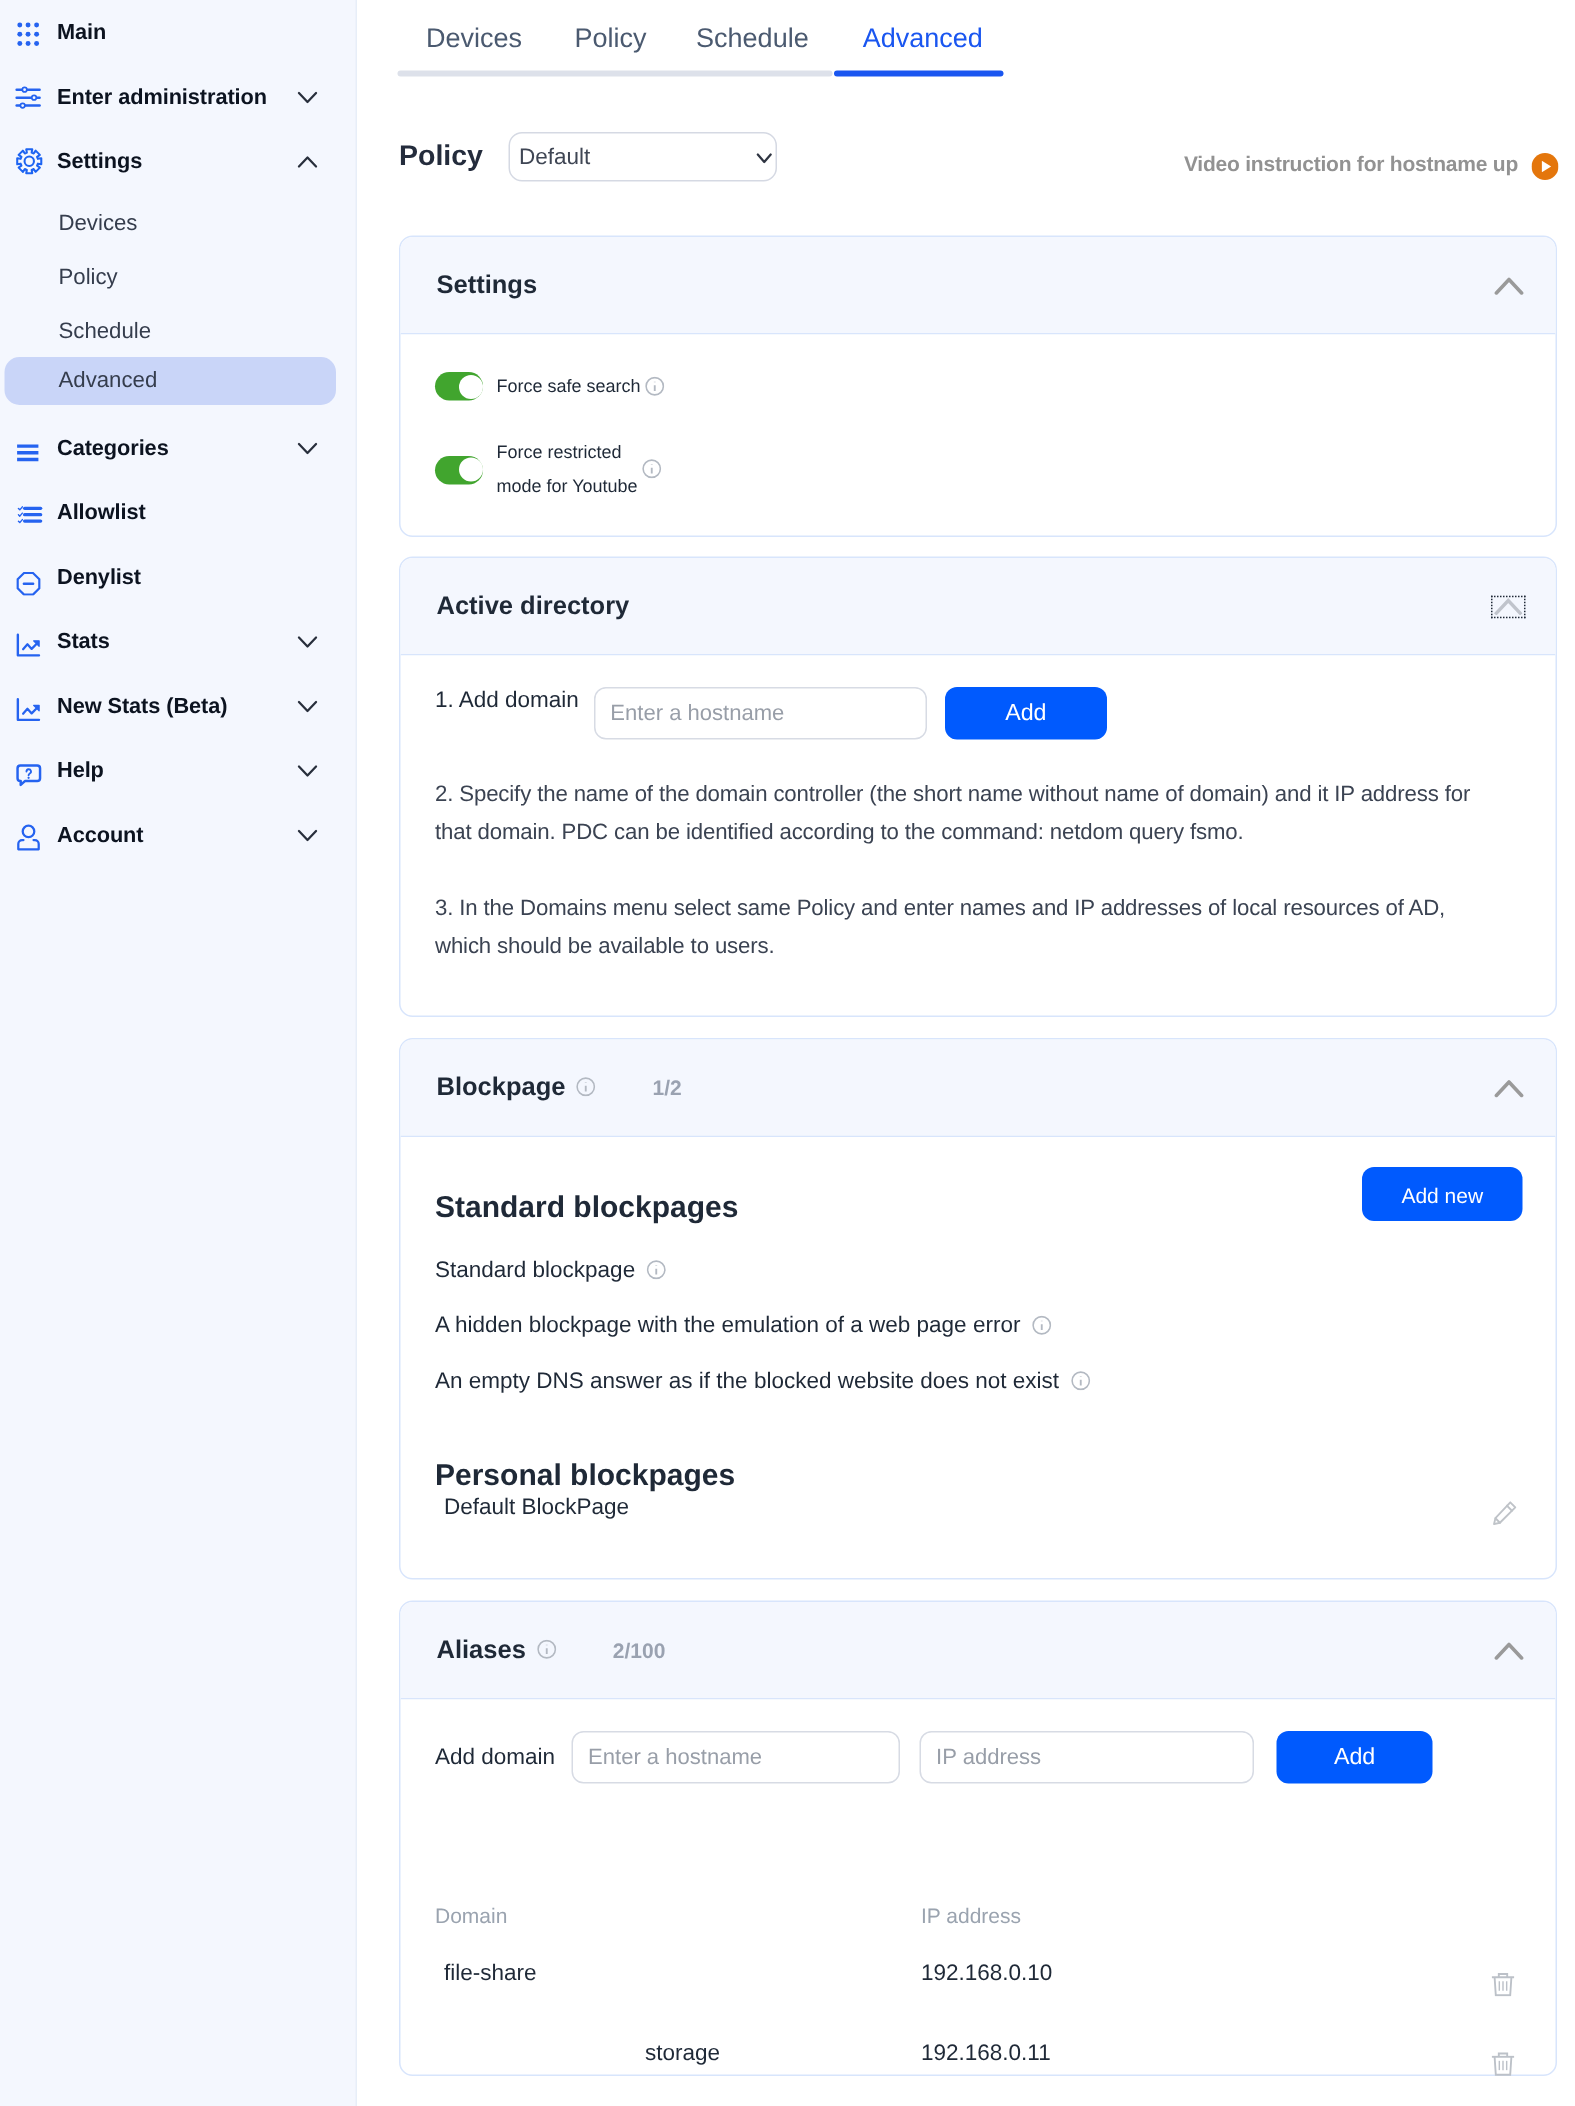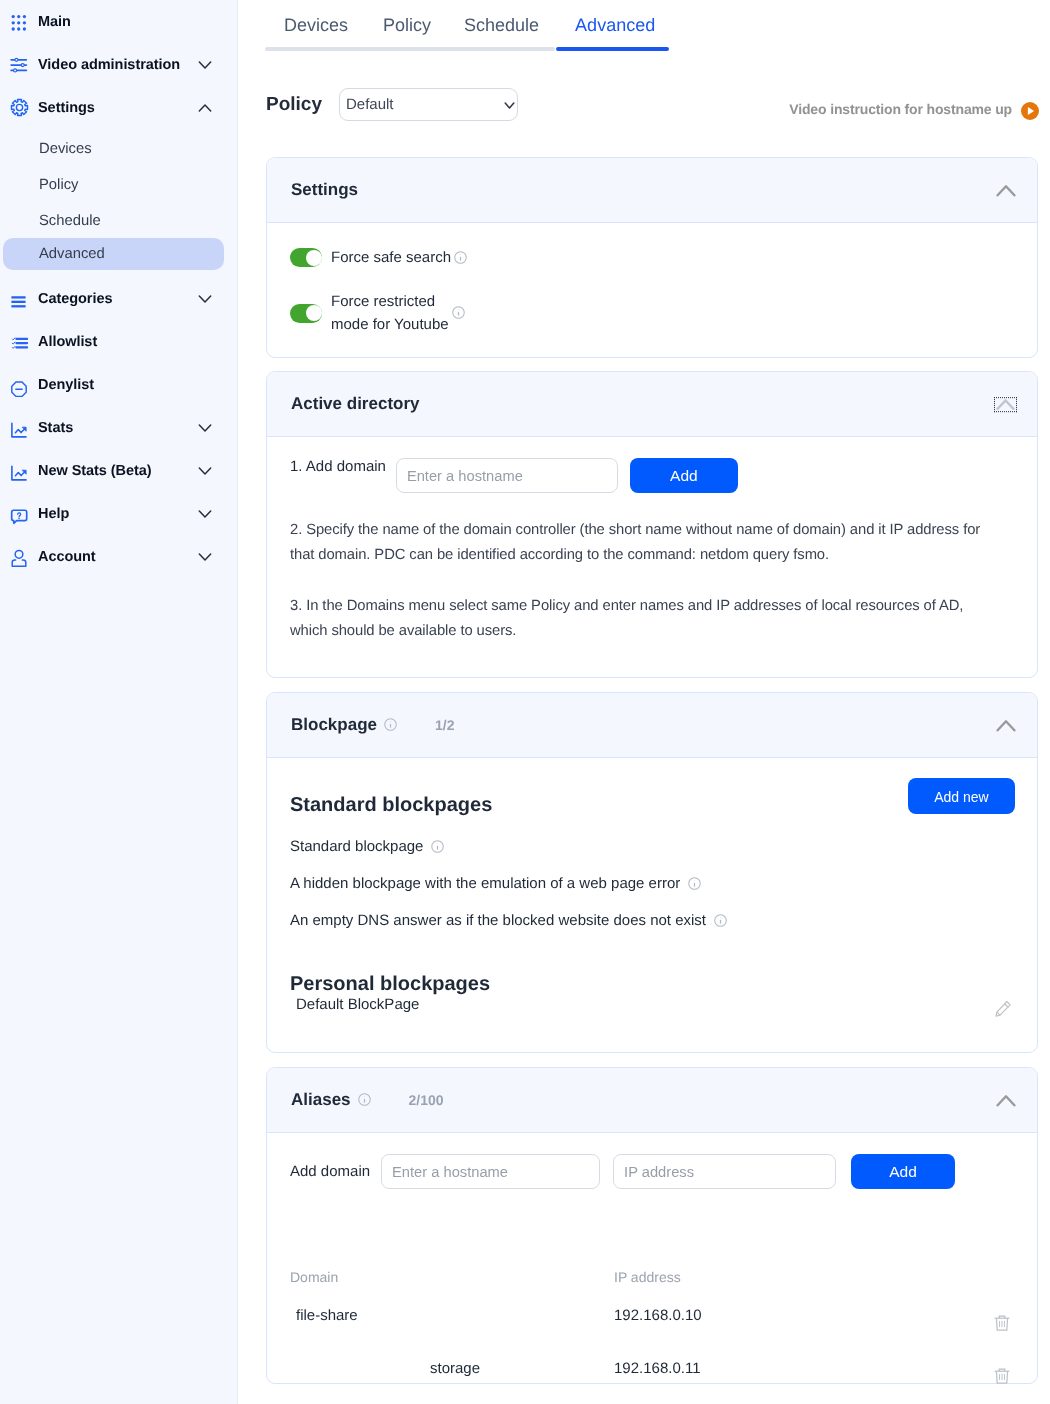--- a/index.html
+++ b/index.html
@@ -69,21 +69,21 @@
   .card-counter { font-size:14px; font-weight:bold; color:#9aa2b1; margin-left:38px; }
   .card-chev { position:absolute; right:21px; top:50%; transform:translateY(-45%); display:flex; }
   .card-body { padding:0 23px; }
 
   .info-ico { display:inline-block; vertical-align:middle; margin-left:3px; position:relative; top:2px; }
 
   
   .toggle-row { display:flex; align-items:center; }
   .switch { width:32px; height:19px; border-radius:10px; background:#41a52e; position:relative; flex:0 0 32px; cursor:pointer;}
   .switch .knob { position:absolute; right:0px; top:1.5px; width:16px; height:16px; border-radius:50%; background:#fff; }
-  .toggle-label { font-size:15px; color:#1f2937; margin-left:9px; line-height:23px;}
+  .toggle-label { font-size:12px; color:#1f2937; margin-left:9px; line-height:23px;}
 
   
   .tinput { height:33px; border:1px solid #d7dbe4; border-radius:8px; background:#fff; font-size:14.7px; color:#1f2937;
             padding:0 10px; font-family:"Liberation Sans", sans-serif; outline:none; }
   .tinput::placeholder { color:#989ea8; }
   .btn-blue { background:#005afe; color:#fff; border:none; border-radius:8px; font-size:15.5px; font-weight:normal; line-height:1;
               font-family:"Liberation Sans", sans-serif; cursor:pointer; padding-top:2px; }
 
   .para { font-size:14.8px; color:#3b4352; line-height:24.5px; letter-spacing:-0.09px; }
   .sec-title { font-size:20px; font-weight:bold; color:#1f2937; }
@@ -121,21 +121,21 @@
       <span class="nav-ico">
         <svg width="20" height="20" viewBox="0 0 20 20" fill="none" stroke="#2563f0" stroke-width="1.65" stroke-linecap="round" style="position:relative; top:-1px">
           <line x1="2.1" y1="5.8" x2="17.4" y2="5.8"></line>
             <circle cx="7.4" cy="5.8" r="1.5" fill="#f4f7fe" stroke-width="1.15"></circle>
           <line x1="2.1" y1="11.1" x2="17.4" y2="11.1"></line>
             <circle cx="13.7" cy="11.1" r="1.5" fill="#f4f7fe" stroke-width="1.15"></circle>
           <line x1="2.1" y1="16.4" x2="17.4" y2="16.4"></line>
             <circle cx="6.1" cy="16.4" r="1.5" fill="#f4f7fe" stroke-width="1.15"></circle>
         </svg>
       </span>
-      <span class="nav-label">Video administration</span>
+      <span class="nav-label">Enter administration</span>
       <span class="nav-chev">
         <svg width="14" height="14" viewBox="0 0 14 14" fill="none" stroke="#282f3c" stroke-width="1.5" stroke-linecap="round" stroke-linejoin="round">
             <polyline points="1.3,4 7,10 12.7,4"></polyline>
           </svg>
       </span>
     </div>
 
     <div class="nav-item">
       <span class="nav-ico">
         <svg width="19" height="19" viewBox="0 0 20 20" fill="none" stroke="#1d64f2" stroke-width="1.45" stroke-linejoin="round">

